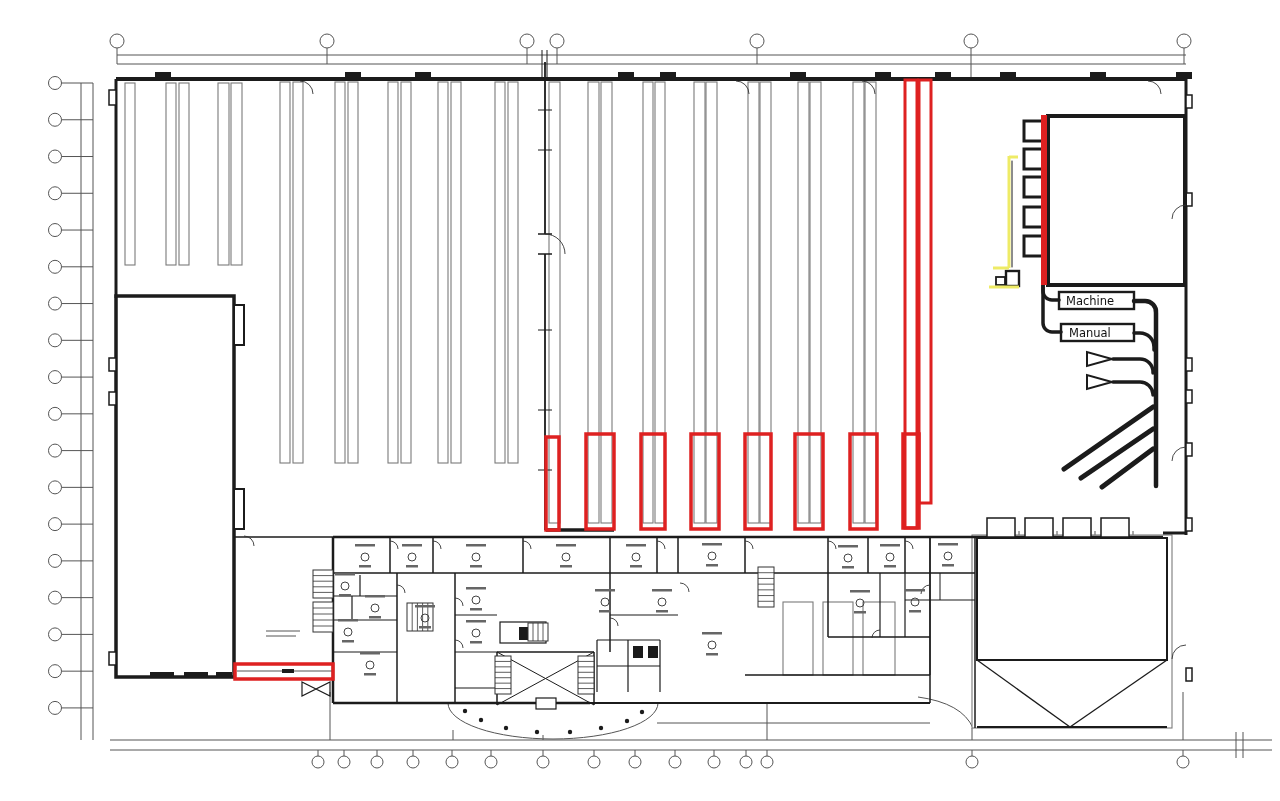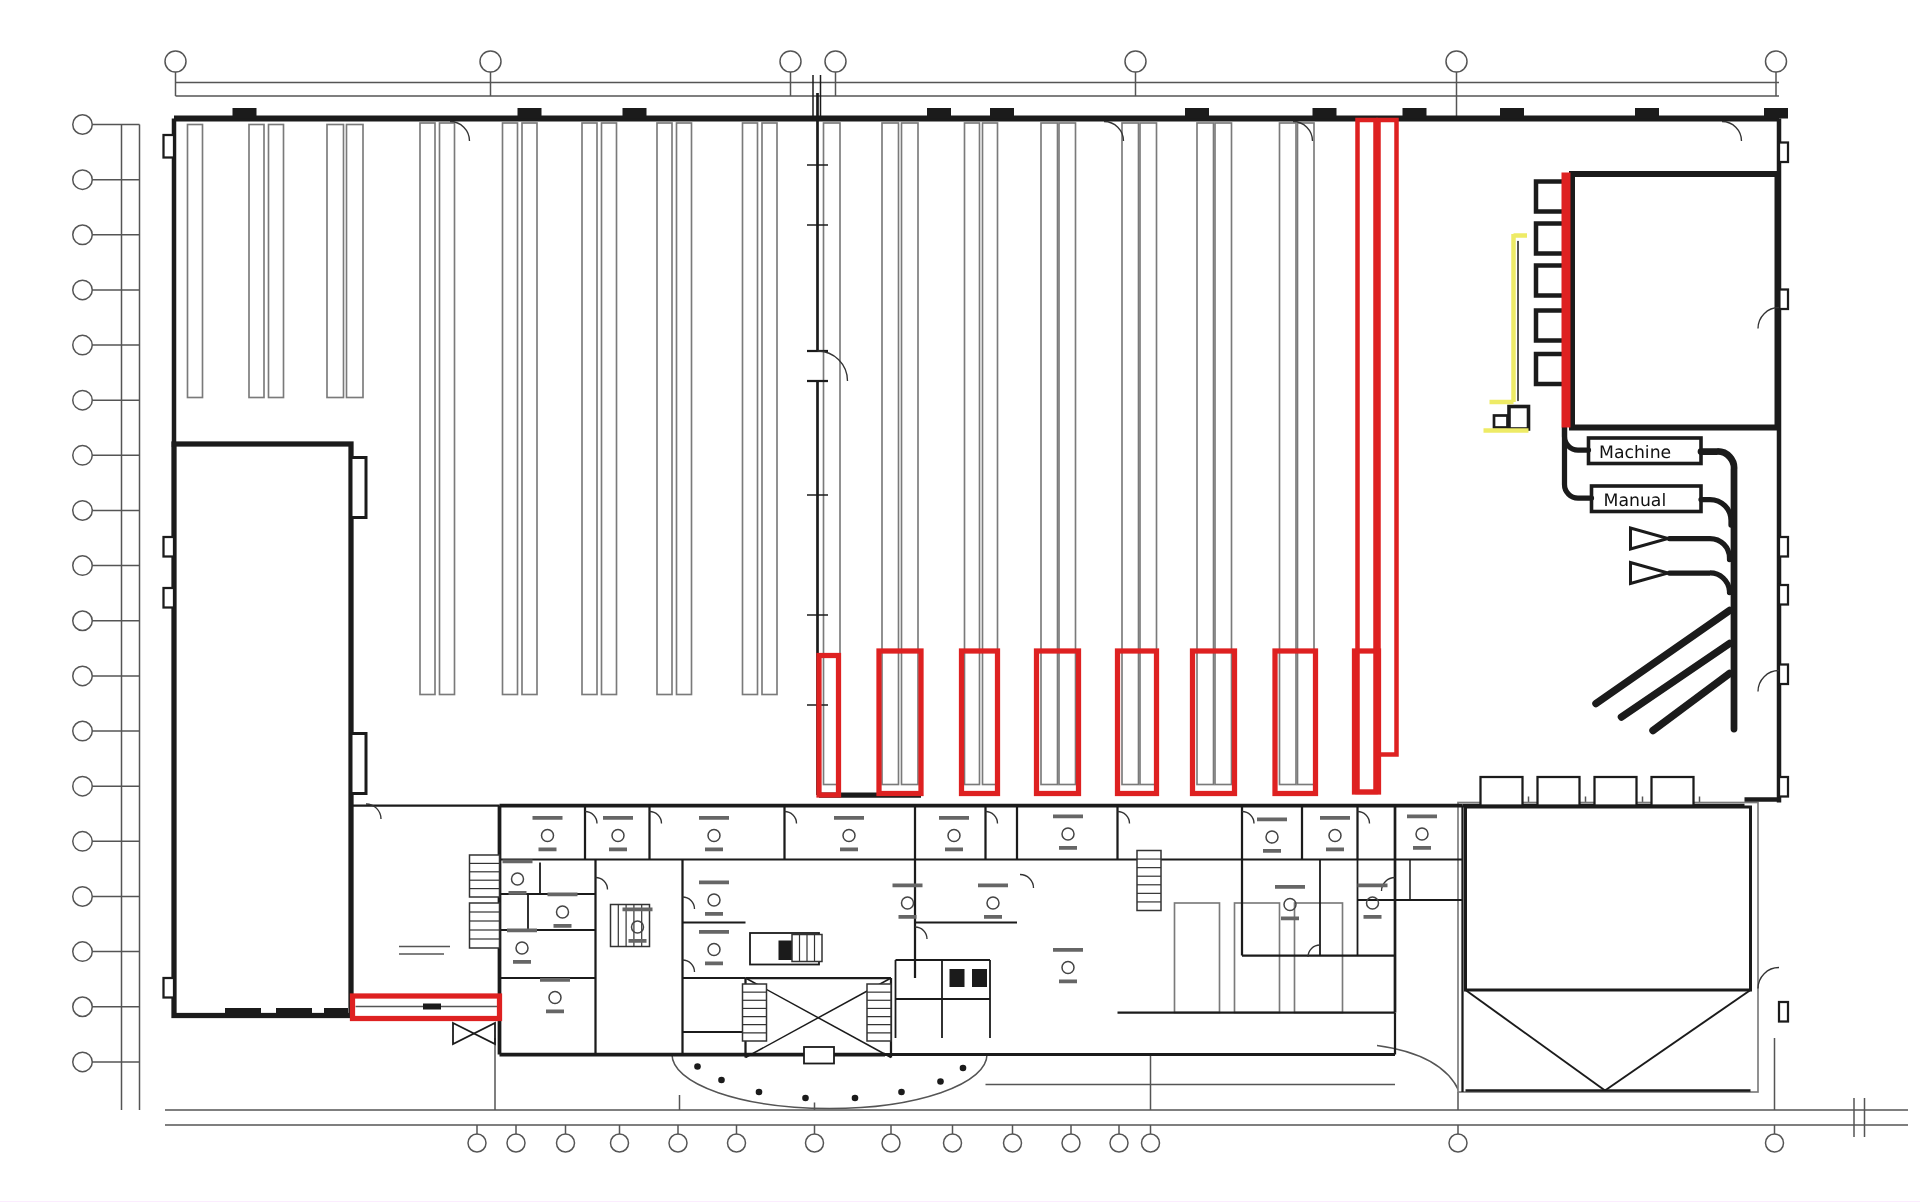--- a/index.html
+++ b/index.html
@@ -1,17 +1,17 @@
 <!DOCTYPE html>
 <html><head>
 <meta charset="utf-8">
 <title>Floor plan</title>
 <style>
   html,body{margin:0;padding:0;background:#fff;width:1280px;height:801px;overflow:hidden;}
-  #canvas{position:relative;width:1280px;height:801px;background:#f0abfc;}
+  #canvas{position:relative;width:1280px;height:801px;background:#1d4ed8;}
   svg{display:block;}
   .io-label{font-family:"DejaVu Sans","Liberation Sans",sans-serif;font-size:11.5px;fill:#111;}
 </style>
 </head>
 <body>
 
 <div id="canvas">
   <svg id="plan" width="1280" height="801" viewBox="0 0 1280 801">
     <rect x="0" y="0" width="1280" height="801" fill="#ffffff"></rect>
 

